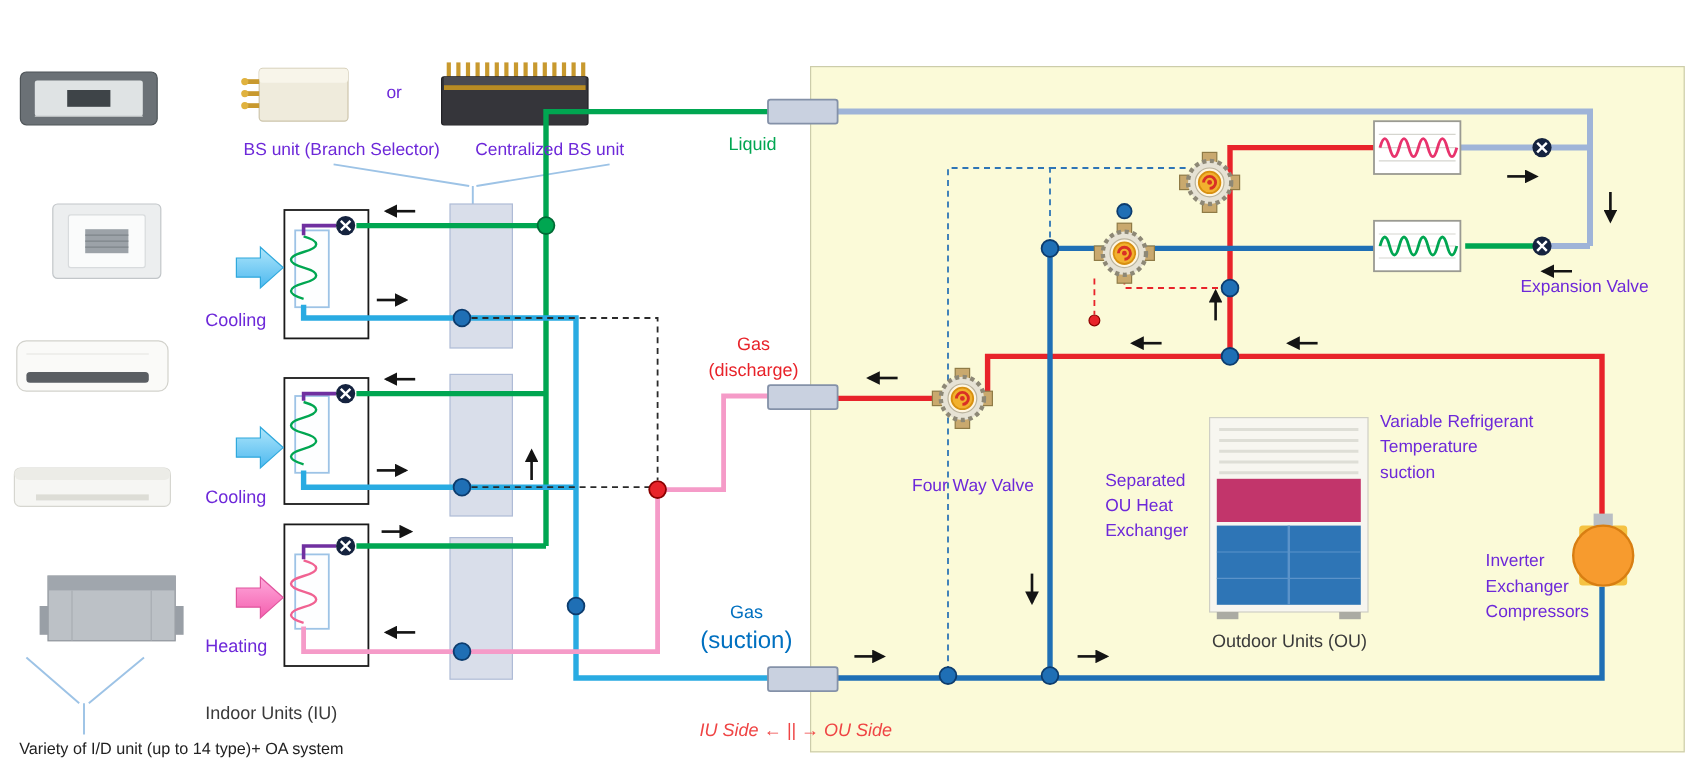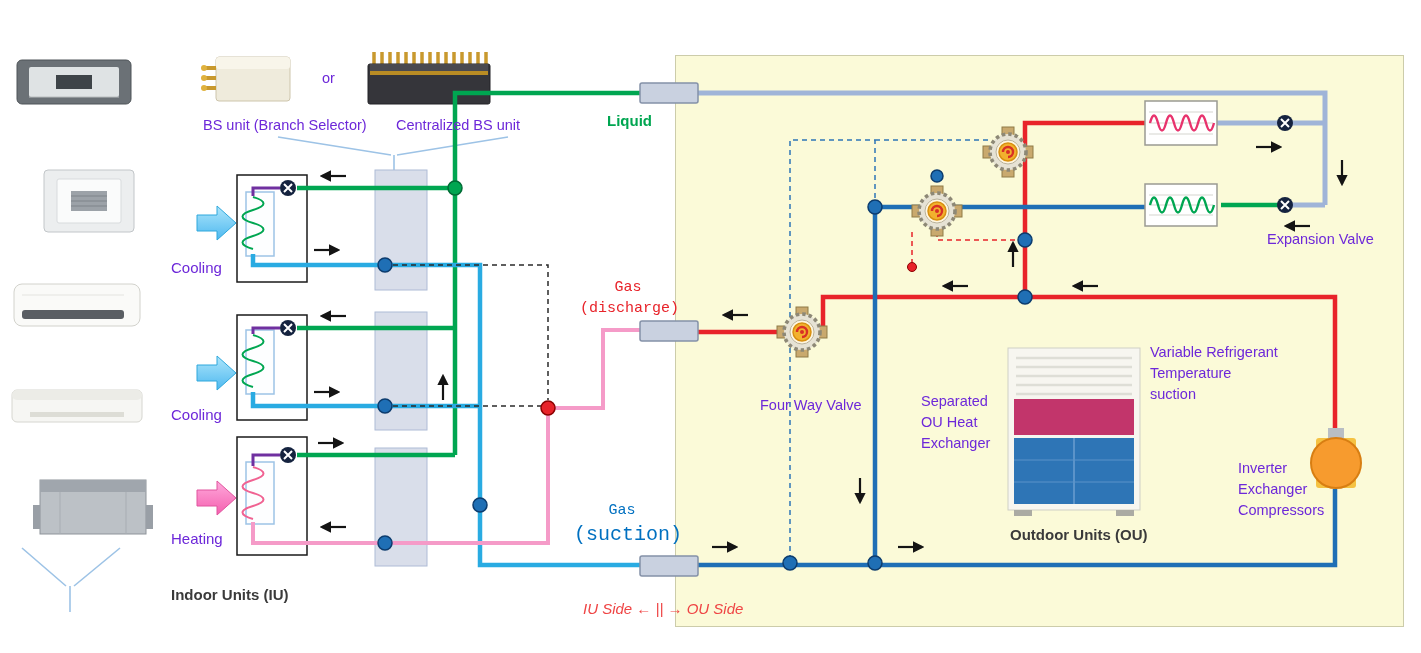--- a/index.html
+++ b/index.html
@@ -9,25 +9,25 @@
   }
   #ou-region{
     position:absolute;left:675px;top:55px;width:729px;height:572px;
     background:#FBFAD8;border:1px solid #CCCCAA;box-sizing:border-box;
   }
   svg.layer{position:absolute;left:0;top:0;}
   .lbl{
     position:absolute;font-size:14.5px;color:#6d28d9;white-space:nowrap;
     line-height:1.15;
   }
-  .center{text-align:center;font-family:Liberation Mono, monospace;}
-  .green{color:#00A651;font-weight:700;}
+  .center{text-align:center;}
+  .green{color:#00A651;font-weight:400;}
   .red{color:#E8232A;}
   .blue{color:#0070C0;}
-  .bold{font-weight:700;color:#3A3A3A;font-size:15px;}
+  .bold{font-weight:400;color:#3A3A3A;font-size:15px;}
   .italic{font-style:italic;color:#ef4444;font-size:15px;}
   .small{font-size:13.5px;color:#222222;}
 </style>
 </head>
 <body>
 
 <div id="stage">
 
   <div id="ou-region"></div>
 
@@ -288,20 +288,21 @@
   <div class="lbl green" style="left:607px;top:112px;font-size:15px">Liquid</div>
   <div class="lbl red center" style="left:580px;top:279px;width:96px;font-size:15px">Gas</div>
   <div class="lbl red center" style="left:580px;top:300px;width:96px;font-size:15px">(discharge)</div>
   <div class="lbl blue center" style="left:574px;top:502px;width:96px;font-size:15px">Gas</div>
   <div class="lbl blue center" style="left:574px;top:523px;width:96px;font-size:20px">(suction)</div>
 
   <div class="lbl" style="left:171px;top:259px;font-size:15px">Cooling</div>
   <div class="lbl" style="left:171px;top:406px;font-size:15px">Cooling</div>
   <div class="lbl" style="left:171px;top:530px;font-size:15px">Heating</div>
   <div class="lbl bold" style="left:171px;top:586px">Indoor Units (IU)</div>
+  <div class="lbl small" style="left:16px;top:616px">Variety of I/D unit (up to 14 type)+ OA system</div>
 
   <div class="lbl" style="left:760px;top:397px">Four Way Valve</div>
   <div class="lbl" style="left:921px;top:393px">Separated</div>
   <div class="lbl" style="left:921px;top:414px">OU Heat</div>
   <div class="lbl" style="left:921px;top:435px">Exchanger</div>
   <div class="lbl" style="left:1150px;top:344px">Variable Refrigerant</div>
   <div class="lbl" style="left:1150px;top:365px">Temperature</div>
   <div class="lbl" style="left:1150px;top:386px">suction</div>
   <div class="lbl bold" style="left:1010px;top:526px">Outdoor Units (OU)</div>
   <div class="lbl" style="left:1238px;top:460px">Inverter</div>

